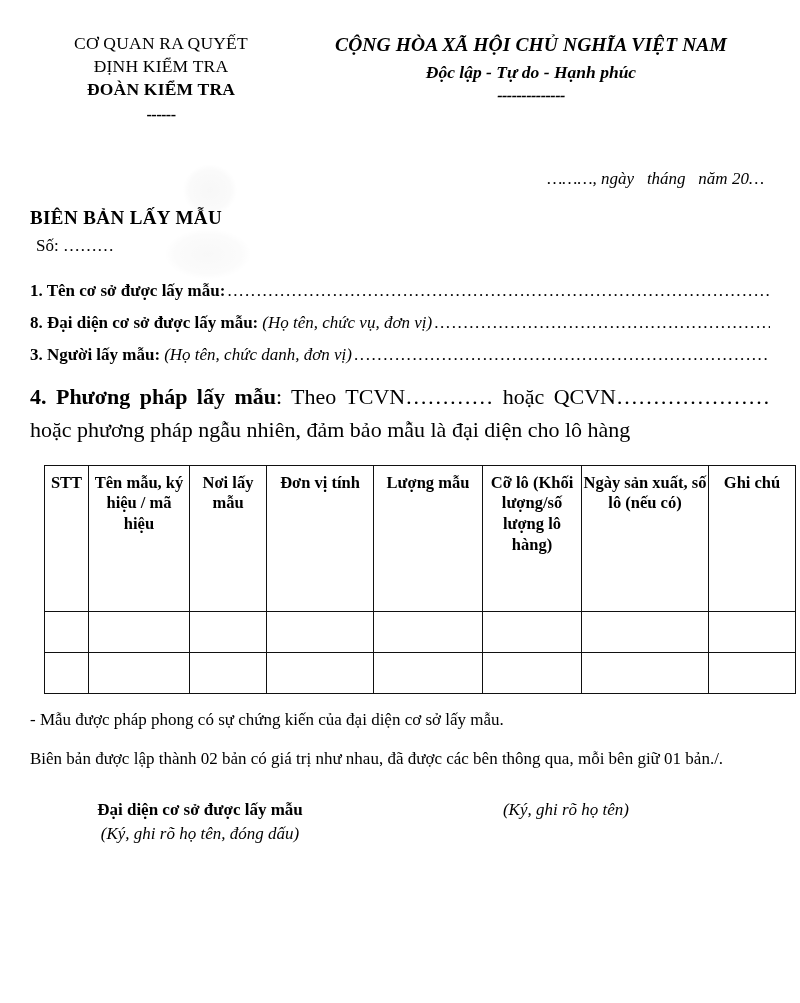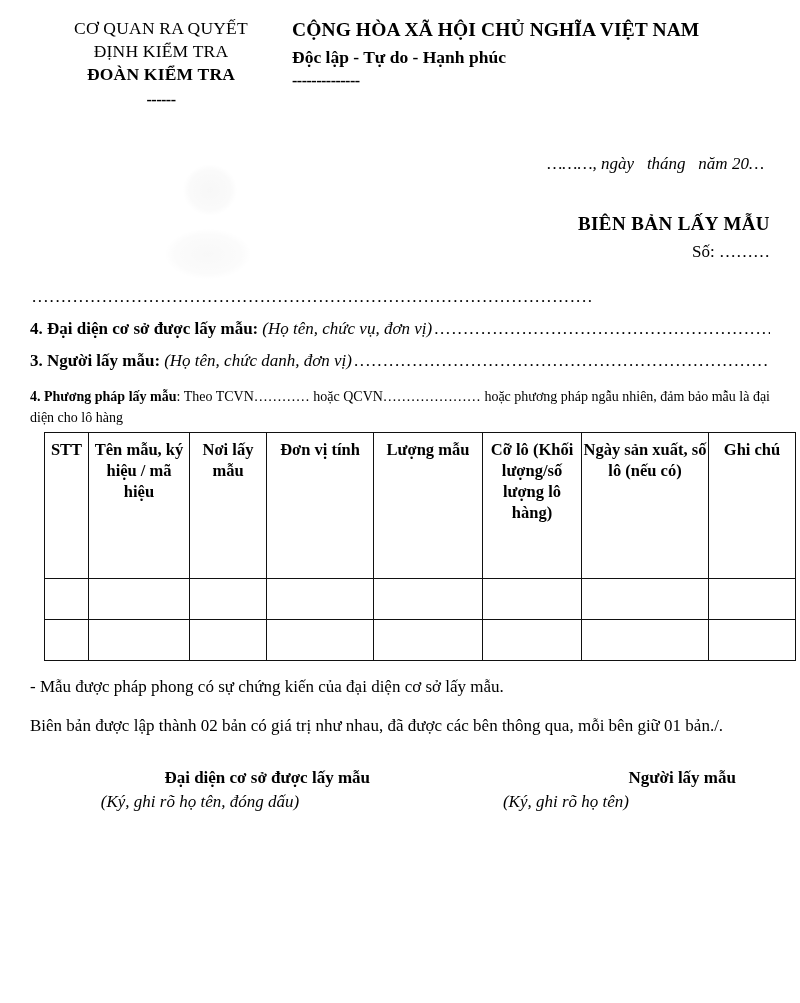--- a/index.html
+++ b/index.html
@@ -39,21 +39,21 @@
 
   .content {
     position: relative;
     padding: 0 30px;
   }
 
   
   .doc-header {
     display: flex;
     align-items: flex-start;
-    padding-top: 17px;
+    padding-top: 32px;
   }
   .hdr-left {
     width: 262px;
     text-align: center;
     font-size: 17.5px;
     line-height: 1.30;
     letter-spacing: 0.2px;
   }
   .hdr-left .l1,
   .hdr-left .l2 {
@@ -64,21 +64,23 @@
   }
   .hdr-left .rule {
     font-weight: bold;
     font-size: 16px;
     letter-spacing: -0.5px;
     margin-top: 7px;
     line-height: 1;
   }
   .hdr-right {
     flex: 1;
+    text-align: center;
     line-height: 1.32;
+    font-style: italic;
   }
   .hdr-right .l1 {
     font-weight: bold;
     font-size: 19.5px;
     letter-spacing: 0.1px;
     white-space: nowrap;
   }
   .hdr-right .l2 {
     font-weight: bold;
     font-size: 17.5px;
@@ -97,22 +99,22 @@
     text-align: right;
     font-style: italic;
     font-size: 17px;
     margin-top: 46px;
     padding-right: 6px;
     white-space: pre;
   }
 
   
   .title-block {
-    text-align: right;
-    margin-top: 39px;
+    text-align: left;
+    margin-top: 18px;
   }
   .doc-title {
     font-weight: bold;
     font-size: 19px;
     letter-spacing: 0.4px;
   }
   .doc-number {
     font-size: 17px;
     margin-top: 7px;
     padding-left: 6px;
@@ -141,26 +143,26 @@
   .item .leader {
     flex: 1;
     overflow: hidden;
     white-space: nowrap;
     letter-spacing: 1.6px;
     margin-left: 2px;
   }
 
   
   .item4 {
-    font-size: 14px;
+    font-size: 22px;
     line-height: 1.52;
     text-align: justify;
     text-align-last: left;
     margin-top: 12px;
-    margin-bottom: 4px;
+    margin-bottom: 18px;
   }
   .item4 b { font-weight: bold; }
 
   
   .sample-table {
     width: 740px;
     margin: 3px 0 0 14px;
     border-collapse: collapse;
     table-layout: fixed;
     font-size: 16.5px;
@@ -212,21 +214,20 @@
   .sig {
     flex: 1;
     text-align: center;
     line-height: 1.42;
   }
   .sig-left  { padding-right: 26px; }
   .sig-right { padding-right: 34px; }
   .sig .role {
     font-weight: bold;
     font-size: 17px;
-    text-align: right;
   }
   .sig .note {
     font-style: italic;
     font-size: 17px;
     font-family: Liberation Serif, serif;
   }
 </style>
 </head>
 <body>
 
@@ -253,25 +254,26 @@
     <div class="date-line">………, ngày   tháng   năm 20…</div>
 
     <div class="title-block">
       <div class="doc-title">BIÊN BẢN LẤY MẪU</div>
       <div class="doc-number">Số: ………</div>
     </div>
 
     <div class="items">
 
       <div class="item">
+        <span class="lbl">1. Tên cơ sở được lấy mẫu:</span>
         <span class="leader">................................................................................................</span>
       </div>
 
       <div class="item">
-        <span class="lbl">4. Đại diện cơ sở được lấy mẫu:</span>
+        <span class="lbl">8. Đại diện cơ sở được lấy mẫu:</span>
         <span class="paren">(Họ tên, chức vụ, đơn vị)</span>
         <span class="leader">................................................................</span>
       </div>
 
       <div class="item">
         <span class="lbl">3. Người lấy mẫu:</span>
         <span class="paren">(Họ tên, chức danh, đơn vị)</span>
         <span class="leader">................................................................................</span>
       </div>
 
@@ -320,19 +322,18 @@
 
     <div class="para">- Mẫu được pháp phong có sự chứng kiến của đại diện cơ sở lấy mẫu.</div>
     <div class="para">Biên bản được lập thành 02 bản có giá trị như nhau, đã được các bên thông qua, mỗi bên giữ 01 bản./.</div>
 
     <div class="signatures">
       <div class="sig sig-left">
         <div class="role">Đại diện cơ sở được lấy mẫu</div>
         <div class="note">(Ký, ghi rõ họ tên, đóng dấu)</div>
       </div>
       <div class="sig sig-right">
-        <div class="role">Người lấy mẫu</div>
         <div class="note">(Ký, ghi rõ họ tên)</div>
       </div>
     </div>
 
   </div>
 </div>
 
 </body></html>

